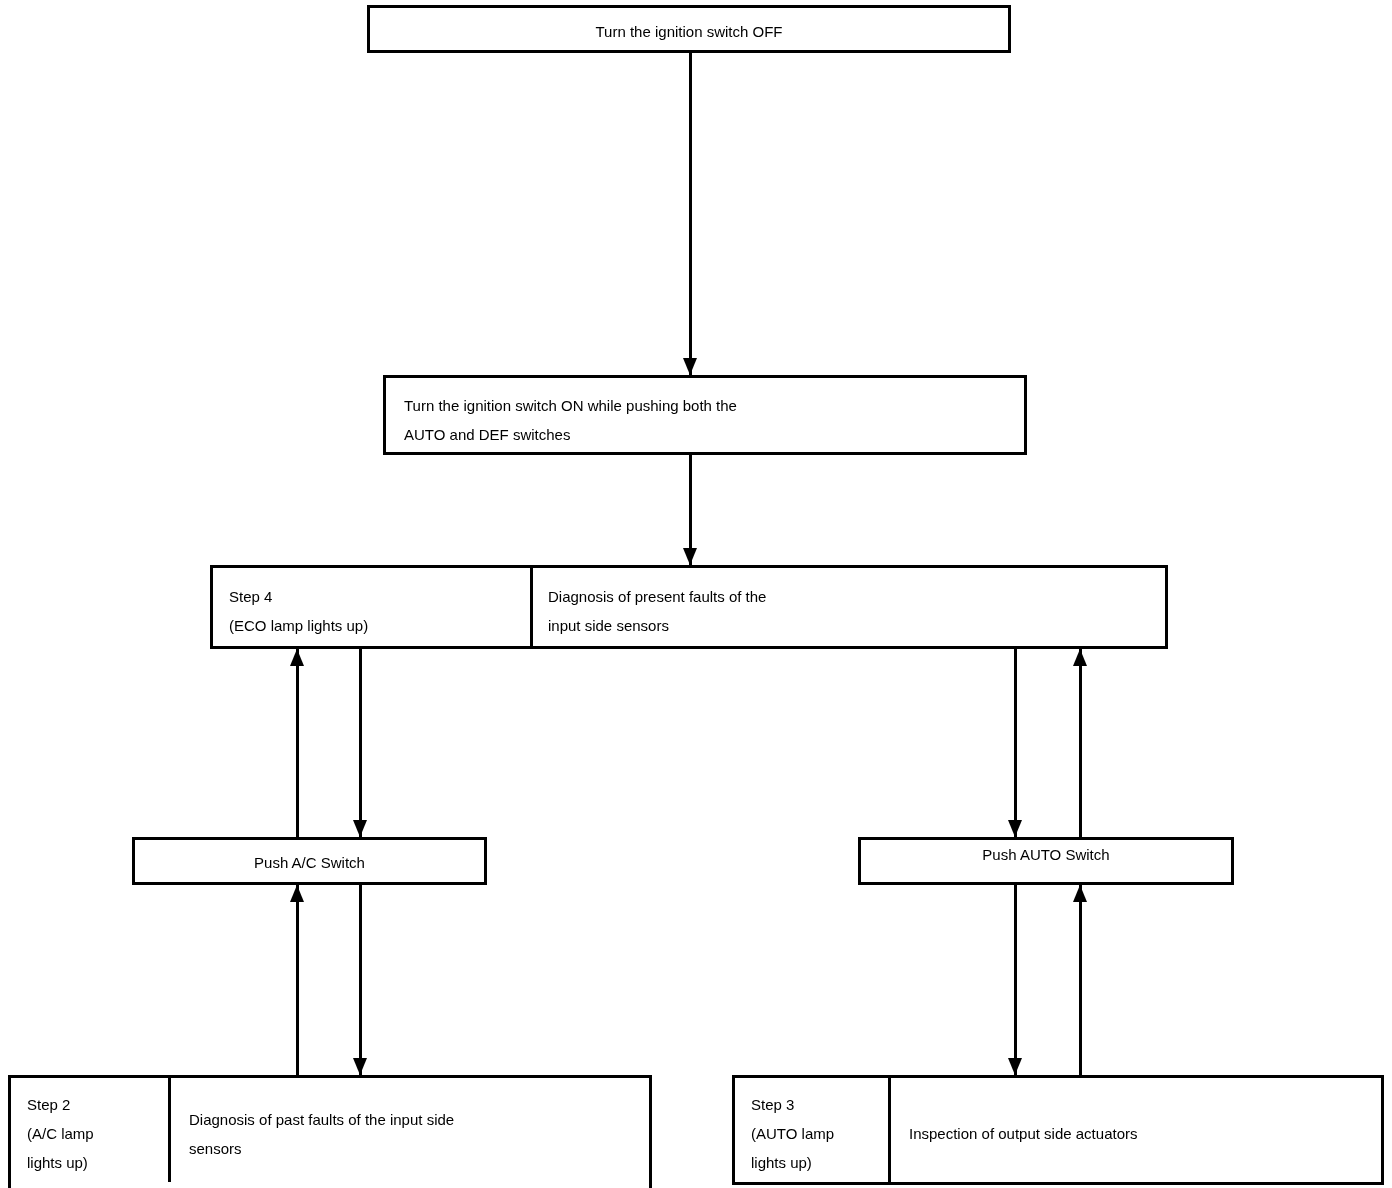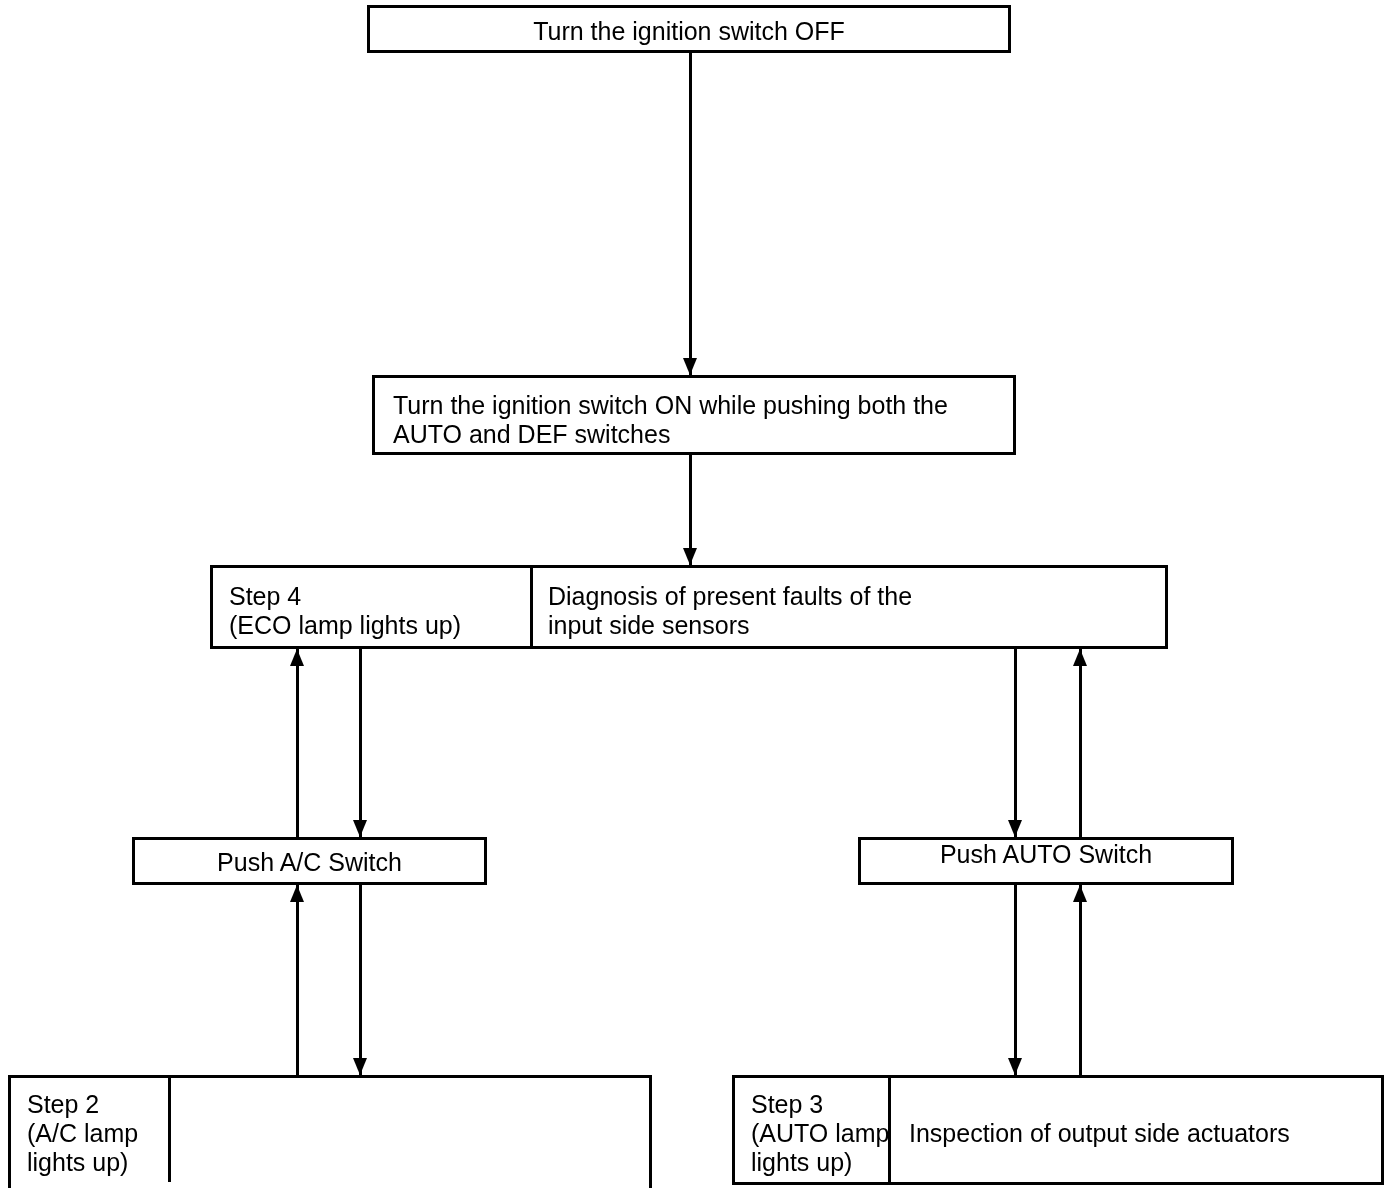--- a/index.html
+++ b/index.html
@@ -17,21 +17,21 @@
     overflow: hidden;
   }
   .box {
     position: absolute;
     box-sizing: border-box;
     border: 3px solid #000000;
     background: #ffffff;
   }
   .box-text {
     position: absolute;
-    font-size: 25px;
+    font-size: 15px;
     line-height: 29px;
     color: #000000;
     white-space: pre-line;
   }
   .text-center {
     left: 0;
     right: 0;
     text-align: center;
   }
   .divider {
@@ -66,21 +66,21 @@
 
 <div id="canvas">
 
   <div class="box" style="left:367px; top:5px; width:644px; height:48px;">
     <div class="box-text text-center" style="top:9px;">Turn the ignition switch OFF</div>
   </div>
 
   <div class="vline" style="left:689px; top:53px; height:322px;"></div>
   <div class="arrowhead-down" style="left:683px; top:358px;"></div>
 
-  <div class="box" style="left:372px; top:375px; width:644px; height:80px;">
+  <div class="box" style="left:383px; top:375px; width:644px; height:80px;">
     <div class="box-text" style="left:18px; top:13px;">Turn the ignition switch ON while pushing both the
 AUTO and DEF switches</div>
   </div>
 
   <div class="vline" style="left:689px; top:455px; height:110px;"></div>
   <div class="arrowhead-down" style="left:683px; top:548px;"></div>
 
   <div class="box" style="left:210px; top:565px; width:958px; height:84px;">
     <div class="divider" style="left:317px; top:0px; height:78px;"></div>
     <div class="box-text" style="left:16px; top:14px;">Step 4
@@ -103,20 +103,22 @@
   <div class="arrowhead-up" style="left:290px; top:885px;"></div>
 
   <div class="vline" style="left:359px; top:885px; height:190px;"></div>
   <div class="arrowhead-down" style="left:353px; top:1058px;"></div>
 
   <div class="box" style="left:8px; top:1075px; width:644px; height:142px;">
     <div class="divider" style="left:157px; top:0px; height:104px;"></div>
     <div class="box-text" style="left:16px; top:12px;">Step 2
 (A/C lamp
 lights up)</div>
+    <div class="box-text" style="left:178px; top:27px;">Diagnosis of past faults of the input side
+sensors</div>
   </div>
 
   <div class="vline" style="left:1014px; top:649px; height:188px;"></div>
   <div class="arrowhead-down" style="left:1008px; top:820px;"></div>
 
   <div class="vline" style="left:1079px; top:649px; height:188px;"></div>
   <div class="arrowhead-up" style="left:1073px; top:649px;"></div>
 
   <div class="box" style="left:858px; top:837px; width:376px; height:48px;">
     <div class="box-text text-center" style="top:0;">Push AUTO Switch</div>

